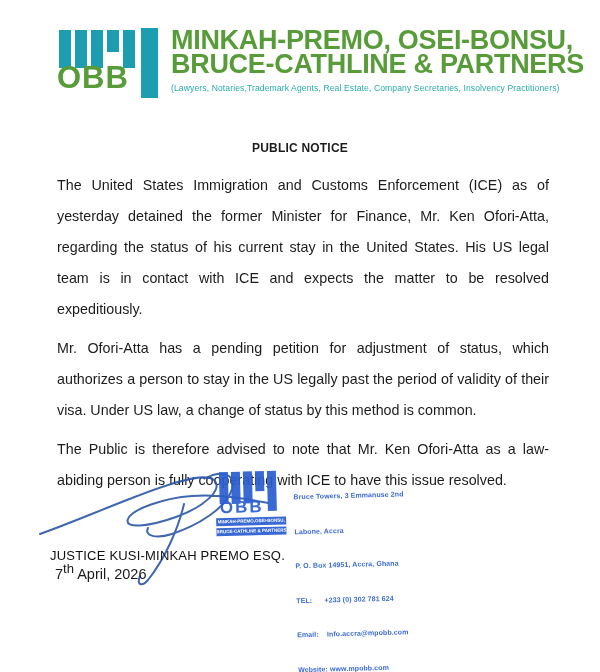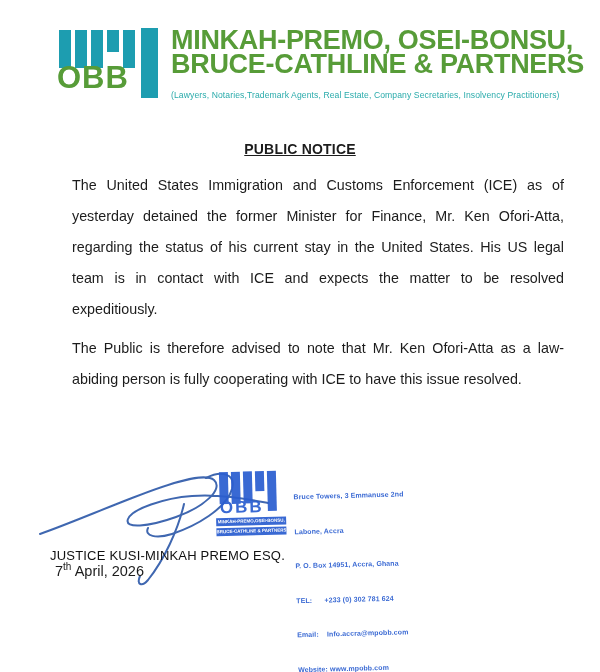--- a/index.html
+++ b/index.html
@@ -39,35 +39,34 @@
     font-size: 31px; font-weight: bold; color: #579c38;
     letter-spacing: 1px; line-height: 1;
   }
   .firm-block { padding-left: 10px; padding-top: 2px; }
   .firm-name {
     color: #579c38; font-weight: bold;
     font-size: 27px; line-height: 24px; letter-spacing: -0.3px;
     white-space: nowrap;
   }
   .firm-tagline {
-    margin-top: 14px;
+    margin-top: 7px;
     color: #2aabab; font-size: 8.6px; letter-spacing: 0.1px;
     white-space: nowrap;
   }
 
   
   .notice-title {
     position: absolute; left: 0; right: 0; top: 141px;
     text-align: center;
-    font-size: 14px; font-weight: bold;
-    text-decoration: underline;
+    font-size: 12px; font-weight: bold;
     letter-spacing: 0.2px;
   }
   .body-text {
-    position: absolute; left: 57px; top: 170px; width: 492px; margin-left: 15px;
+    position: absolute; left: 57px; top: 170px; width: 492px;
   }
   .body-text p {
     font-size: 14.3px; line-height: 31px;
     text-align: justify;
     margin-bottom: 8px;
     color: #1c1c1c;
   }
 
   
   .signature-svg {
@@ -78,21 +77,21 @@
   .signatory-name {
     position: absolute; left: 50px; top: 536px;
     font-size: 13px; letter-spacing: 0.2px; color: #111;
     white-space: nowrap;
     margin-top: 12px;
   }
   .notice-date {
     position: absolute; left: 55px; top: 561px;
     font-size: 14.5px; color: #1c1c1c;
   }
-  .notice-date sup { font-size: 10px; vertical-align: super; }
+  .notice-date sup { font-size: 13px; vertical-align: super; }
 
   
   .stamp {
     position: absolute; left: 216px; top: 466px;
     width: 176px; height: 96px;
     transform: rotate(-1.5deg);
     color: #2b5ed0;
     opacity: 0.93;
   }
   .stamp-logo { position: absolute; left: 4px; top: 4px; width: 70px; height: 90px; }
@@ -141,20 +140,21 @@
       <div class="firm-name">MINKAH-PREMO, OSEI-BONSU,</div>
       <div class="firm-name">BRUCE-CATHLINE &amp; PARTNERS</div>
       <div class="firm-tagline">(Lawyers, Notaries,Trademark Agents, Real Estate, Company Secretaries, Insolvency Practitioners)</div>
     </div>
   </div>
 
   <div class="notice-title">PUBLIC NOTICE</div>
 
   <div class="body-text">
     <p>The United States Immigration and Customs Enforcement (ICE) as of yesterday detained the former Minister for Finance, Mr. Ken Ofori-Atta, regarding the status of his current stay in the United States. His US legal team is in contact with ICE and expects the matter to be resolved expeditiously.</p>
+    <p>Mr. Ofori-Atta has a pending petition for adjustment of status, which authorizes a person to stay in the US legally past the period of validity of their visa. Under US law, a change of status by this method is common.</p>
     <p>The Public is therefore advised to note that Mr. Ken Ofori-Atta as a law-abiding person is fully cooperating with ICE to have this issue resolved.</p>
   </div>
 
   <svg class="signature-svg" viewBox="0 0 250 122" fill="none" xmlns="http://www.w3.org/2000/svg">
     <g stroke="#2b57a8" stroke-width="2" stroke-linecap="round" fill="none" opacity="0.9">
       <path d="M 6 66 C 34 56, 62 44, 98 30 C 136 15, 170 4, 180 12 C 190 21, 170 39, 142 49 C 114 59, 90 61, 94 51 C 98 41, 130 30, 158 28 C 186 26, 212 31, 234 35"></path>
       <path d="M 172 10 C 188 2, 202 6, 198 21 C 192 41, 162 58, 138 66 C 122 71, 110 68, 114 60"></path>
       <path d="M 150 36 C 144 62, 130 92, 114 112 C 108 119, 102 117, 106 108"></path>
     </g>
   </svg>

